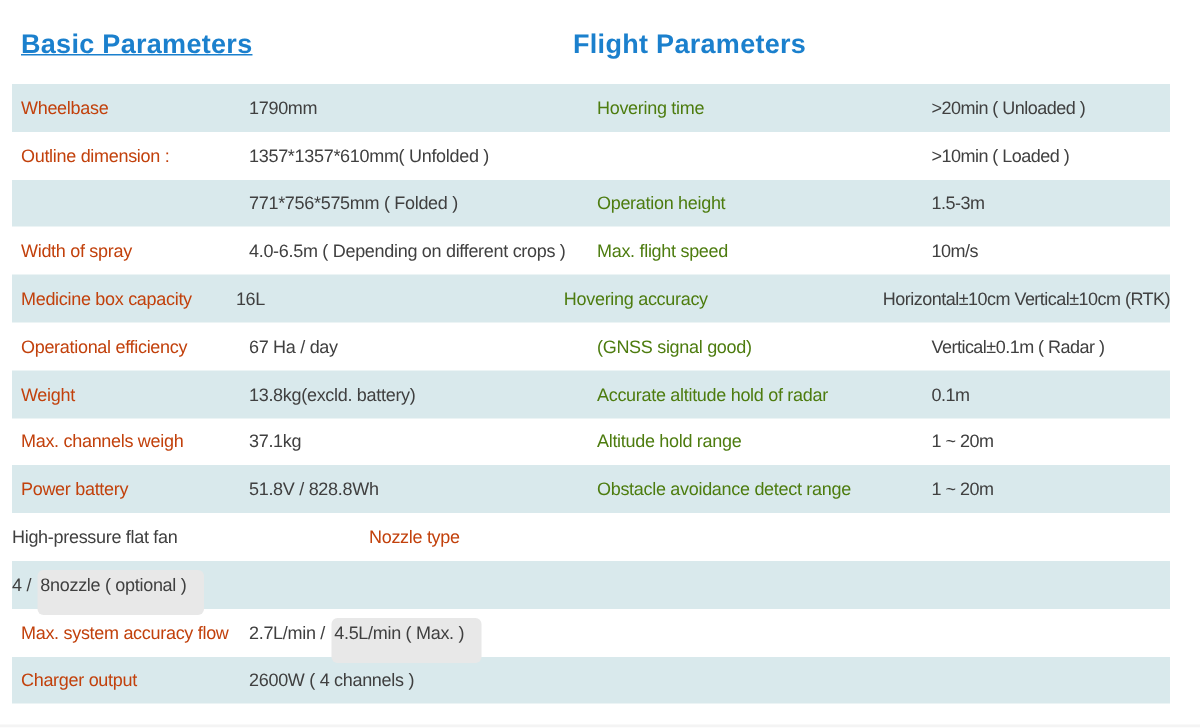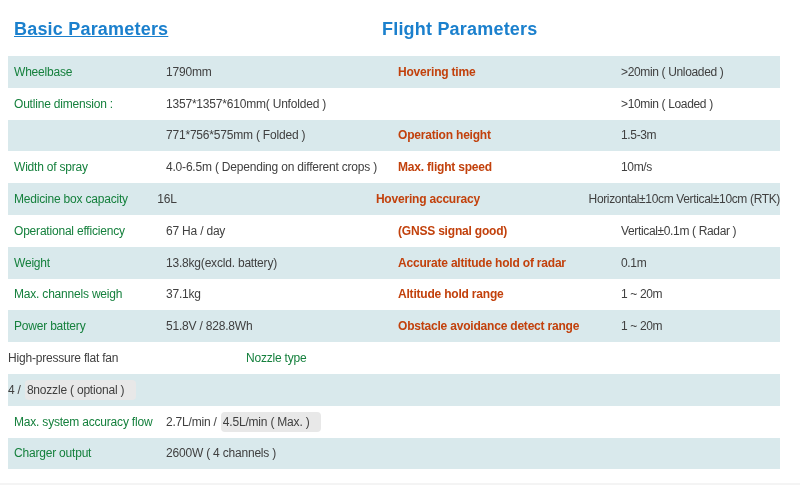--- a/index.html
+++ b/index.html
@@ -16,27 +16,27 @@
   #title-right{left:382px;}
   .spec-table{
     position:absolute;left:8px;top:56px;width:772px;
   }
   .row{
     height:31.8px;display:flex;align-items:center;
     font-size:12px;color:#404040;
   }
   .row.striped{background:#d9e9ec;}
   .c{white-space:nowrap;overflow:visible;letter-spacing:-0.2px;}
-  .ll{width:152px;padding-left:6px;color:#15803d;}
+  .ll{width:152px;padding-left:6px;color:#c2410c;}
   .lv{width:232px;}
-  .rl{width:179px;color:#c2410c;font-weight:bold;}
+  .rl{width:179px;color:#4d7c0f;}
   .rv{flex:1;letter-spacing:-0.35px;margin-left:44px;}
   .hl{
     background:#e8e8e8;border-radius:4px;
-    padding:3px 12px 3px 2px;margin-left:1px;
+    padding:3px 12px 13px 2px;margin-left:1px;
   }
   .hl:empty{display:none;}
   .bottom-strip{
     position:absolute;left:0;bottom:0;width:800px;height:2px;
     background:#f4f4f4;
   }
 </style>
 </head>
 <body>
 

